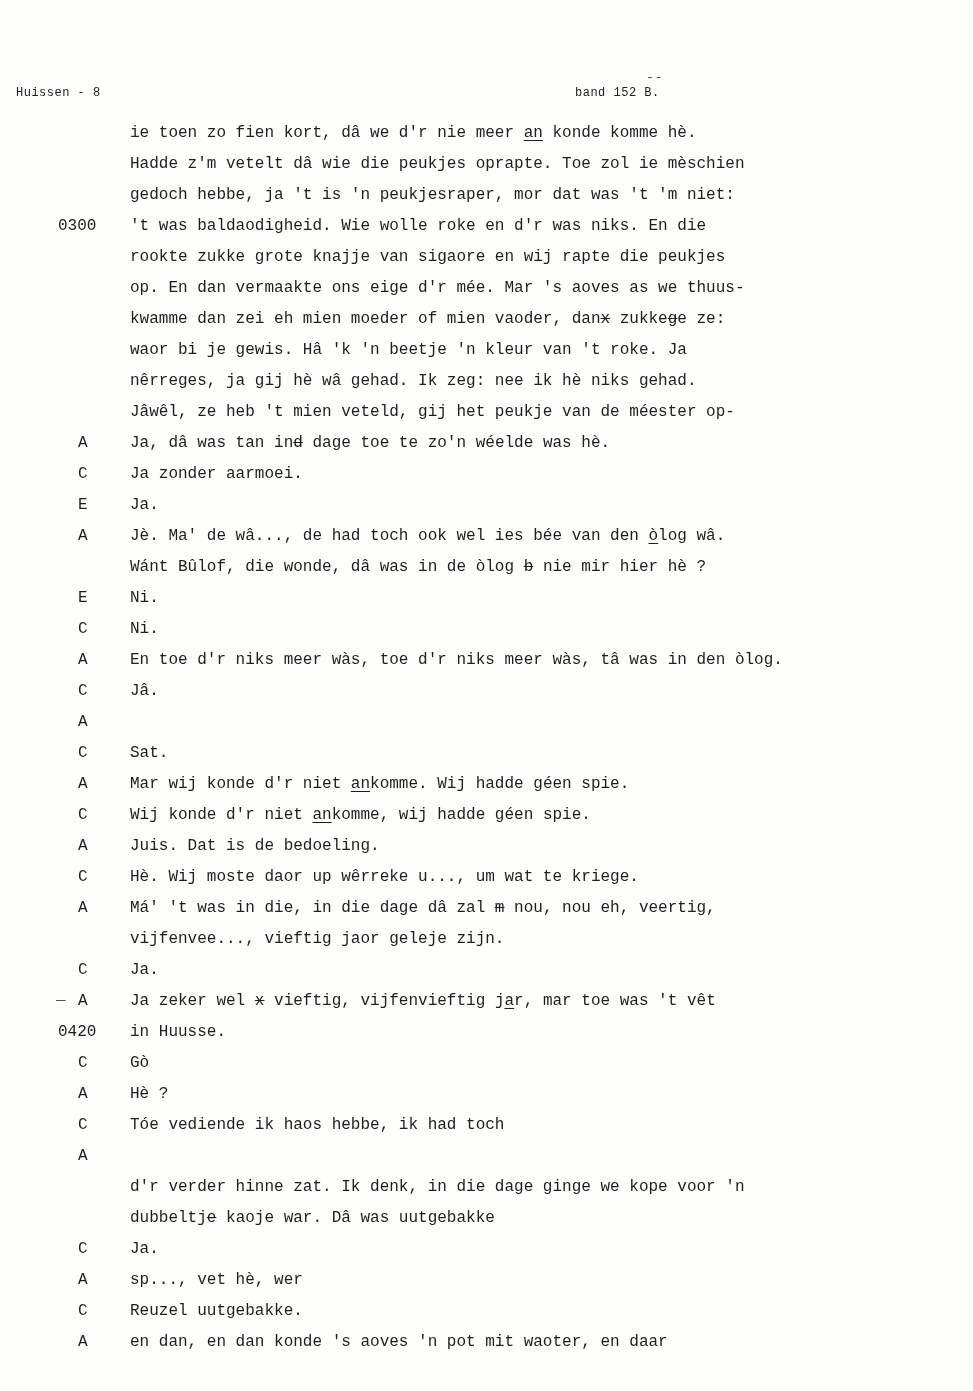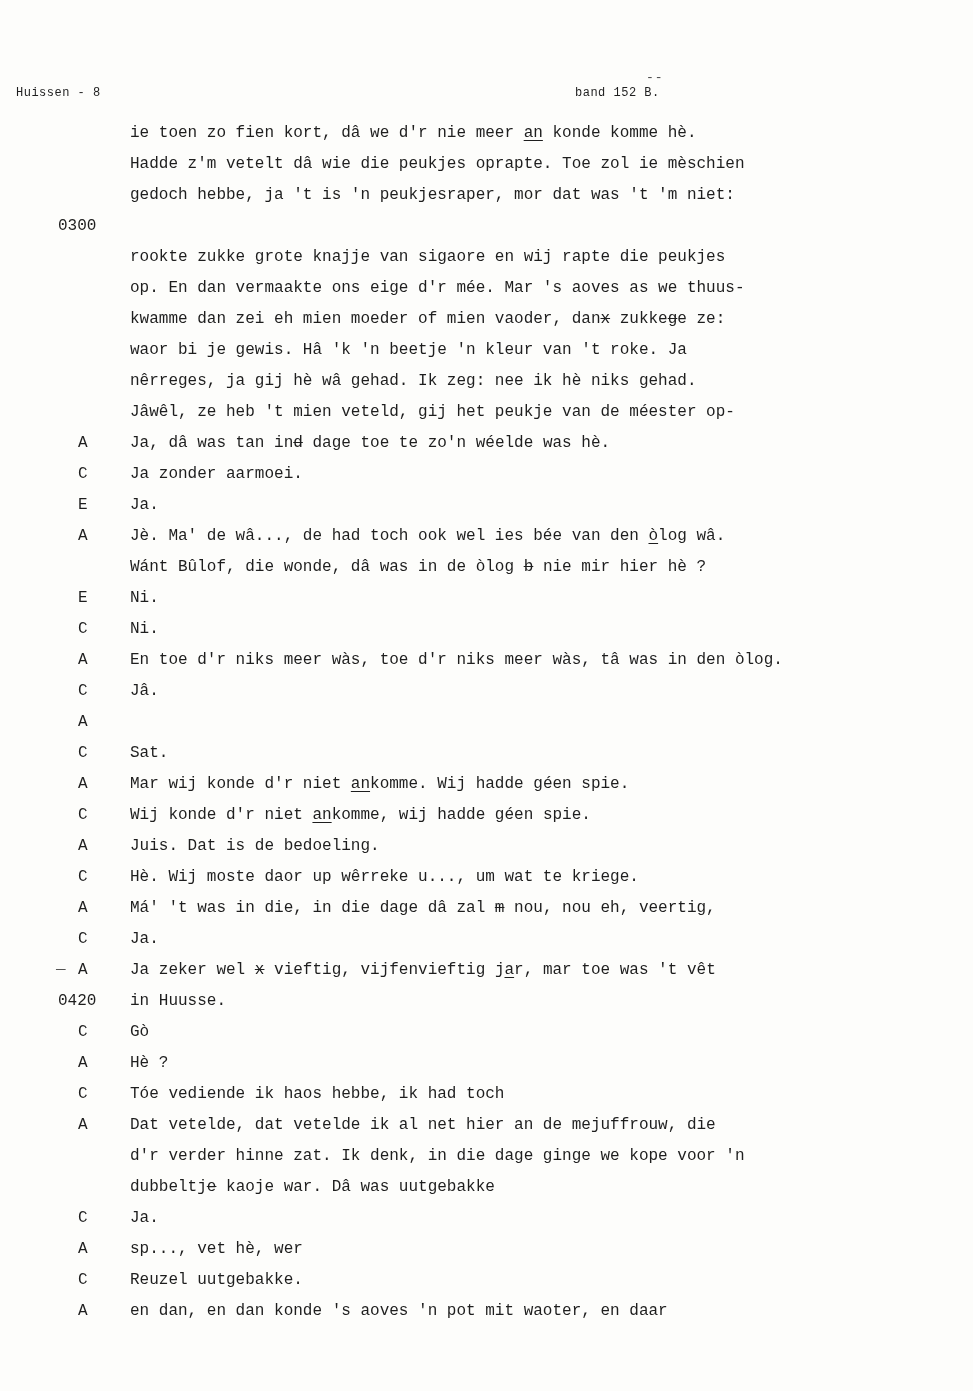--- a/index.html
+++ b/index.html
@@ -38,21 +38,21 @@
 <body>
 
 <div class="page">
   <span class="hdr hdr-left">Huissen - 8</span>
   <span class="hdr-mark">--</span>
   <span class="hdr hdr-right">band 152 B.</span>
   <div class="lines" id="lines">
       <div class="line"><span class="line-text"><span>ie toen zo fien kort, dâ we d'r nie meer </span><span class="u">an</span><span> konde komme hè.</span></span></div>
       <div class="line"><span class="line-text"><span>Hadde z'm vetelt dâ wie die peukjes oprapte. Toe zol ie mèschien</span></span></div>
       <div class="line"><span class="line-text"><span>gedoch hebbe, ja 't is 'n peukjesraper, mor dat was 't 'm niet:</span></span></div>
-      <div class="line"><span class="margin-label">0300</span></div>
+      <div class="line"><span class="margin-label">0300</span><span class="line-text"><span>'t was baldaodigheid. Wie wolle roke en d'r was niks. En die</span></span></div>
       <div class="line"><span class="line-text"><span>rookte zukke grote knajje van sigaore en wij rapte die peukjes</span></span></div>
       <div class="line"><span class="line-text"><span>op. En dan vermaakte ons eige d'r mée. Mar 's aoves as we thuus-</span></span></div>
       <div class="line"><span class="line-text"><span>kwamme dan zei eh mien moeder of mien vaoder, dan</span><span class="st">x</span><span> zukke</span><span class="st">g</span><span>e ze:</span></span></div>
       <div class="line"><span class="line-text"><span>waor bi je gewis. Hâ 'k 'n beetje 'n kleur van 't roke. Ja</span></span></div>
       <div class="line"><span class="line-text"><span>nêrreges, ja gij hè wâ gehad. Ik zeg: nee ik hè niks gehad.</span></span></div>
       <div class="line"><span class="line-text"><span>Jâwêl, ze heb 't mien veteld, gij het peukje van de méester op-</span></span></div>
       <div class="line"><span class="speaker-label">A</span><span class="line-text"><span>Ja, dâ was tan in</span><span class="st">d</span><span> dage toe te zo'n wéelde was hè.</span></span></div>
       <div class="line"><span class="speaker-label">C</span><span class="line-text"><span>Ja zonder aarmoei.</span></span></div>
       <div class="line"><span class="speaker-label">E</span><span class="line-text"><span>Ja.</span></span></div>
       <div class="line"><span class="speaker-label">A</span><span class="line-text"><span>Jè. Ma' de wâ..., de had toch ook wel ies bée van den </span><span class="u">ò</span><span>log wâ.</span></span></div>
@@ -61,27 +61,28 @@
       <div class="line"><span class="speaker-label">C</span><span class="line-text"><span>Ni.</span></span></div>
       <div class="line"><span class="speaker-label">A</span><span class="line-text"><span>En toe d'r niks meer wàs, toe d'r niks meer wàs, tâ was in den òlog.</span></span></div>
       <div class="line"><span class="speaker-label">C</span><span class="line-text"><span>Jâ.</span></span></div>
       <div class="line"><span class="speaker-label">A</span></div>
       <div class="line"><span class="speaker-label">C</span><span class="line-text"><span>Sat.</span></span></div>
       <div class="line"><span class="speaker-label">A</span><span class="line-text"><span>Mar wij konde d'r niet </span><span class="u">an</span><span>komme. Wij hadde géen spie.</span></span></div>
       <div class="line"><span class="speaker-label">C</span><span class="line-text"><span>Wij konde d'r niet </span><span class="u">an</span><span>komme, wij hadde géen spie.</span></span></div>
       <div class="line"><span class="speaker-label">A</span><span class="line-text"><span>Juis. Dat is de bedoeling.</span></span></div>
       <div class="line"><span class="speaker-label">C</span><span class="line-text"><span>Hè. Wij moste daor up wêrreke u..., um wat te kriege.</span></span></div>
       <div class="line"><span class="speaker-label">A</span><span class="line-text"><span>Má' 't was in die, in die dage dâ zal </span><span class="st">m</span><span> nou, nou eh, veertig,</span></span></div>
+      <div class="line"><span class="line-text"><span>vijfenvee..., vieftig jaor geleje zijn.</span></span></div>
       <div class="line"><span class="speaker-label">C</span><span class="line-text"><span>Ja.</span></span></div>
       <div class="line"><span class="line-mark">_</span><span class="speaker-label">A</span><span class="line-text"><span>Ja zeker wel </span><span class="st">x</span><span> vieftig, vijfenvieftig j</span><span class="u">a</span><span>r, mar toe was 't vêt</span></span></div>
       <div class="line"><span class="margin-label">0420</span><span class="line-text"><span>in Huusse.</span></span></div>
       <div class="line"><span class="speaker-label">C</span><span class="line-text"><span>Gò</span></span></div>
       <div class="line"><span class="speaker-label">A</span><span class="line-text"><span>Hè ?</span></span></div>
       <div class="line"><span class="speaker-label">C</span><span class="line-text"><span>Tóe vediende ik haos hebbe, ik had toch</span></span></div>
-      <div class="line"><span class="speaker-label">A</span><span class="line-text"><span>Dat vetelde, dat vetelde ik al net hier an de mejuffrouw, die</span></span></div>
+      <div class="line"><span class="speaker-label">A</span></div>
       <div class="line"><span class="line-text"><span>d'r verder hinne zat. Ik denk, in die dage ginge we kope voor 'n</span></span></div>
       <div class="line"><span class="line-text"><span>dubbeltj</span><span class="st">e</span><span> kaoje war. Dâ was uutgebakke</span></span></div>
       <div class="line"><span class="speaker-label">C</span><span class="line-text"><span>Ja.</span></span></div>
       <div class="line"><span class="speaker-label">A</span><span class="line-text"><span>sp..., vet hè, wer</span></span></div>
       <div class="line"><span class="speaker-label">C</span><span class="line-text"><span>Reuzel uutgebakke.</span></span></div>
       <div class="line"><span class="speaker-label">A</span><span class="line-text"><span>en dan, en dan konde 's aoves 'n pot mit waoter, en daar</span></span></div>
     </div>
 </div>
 
 </body></html>

